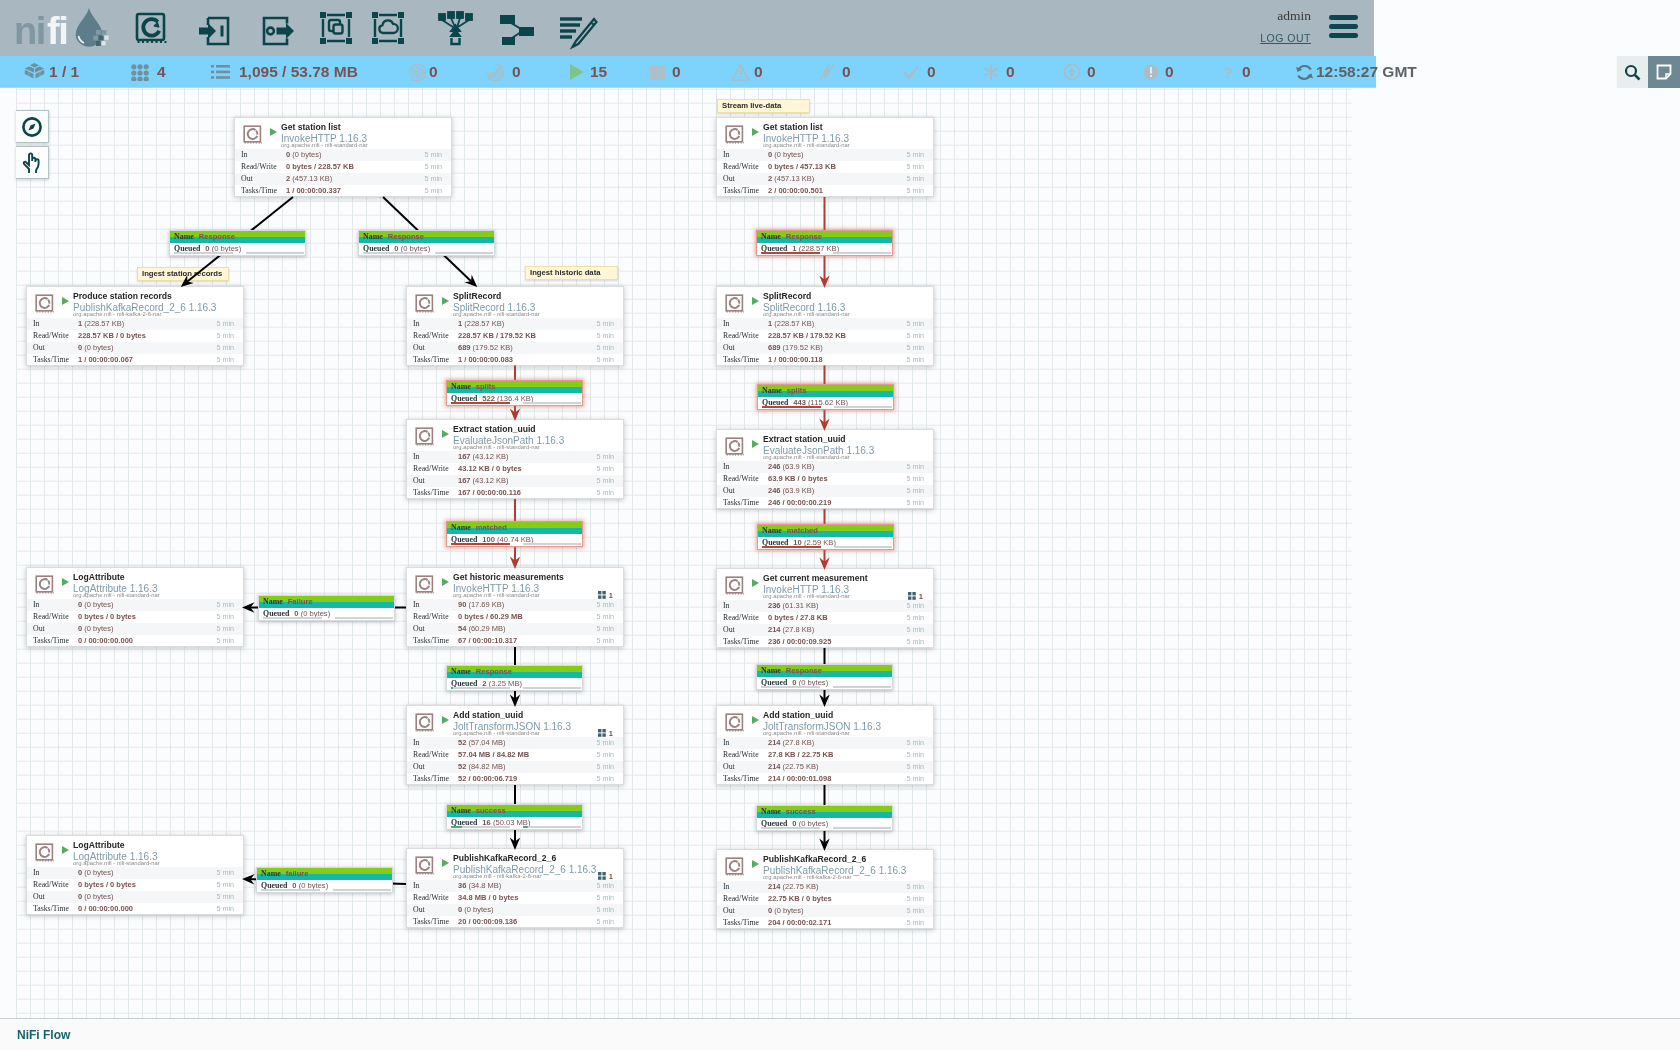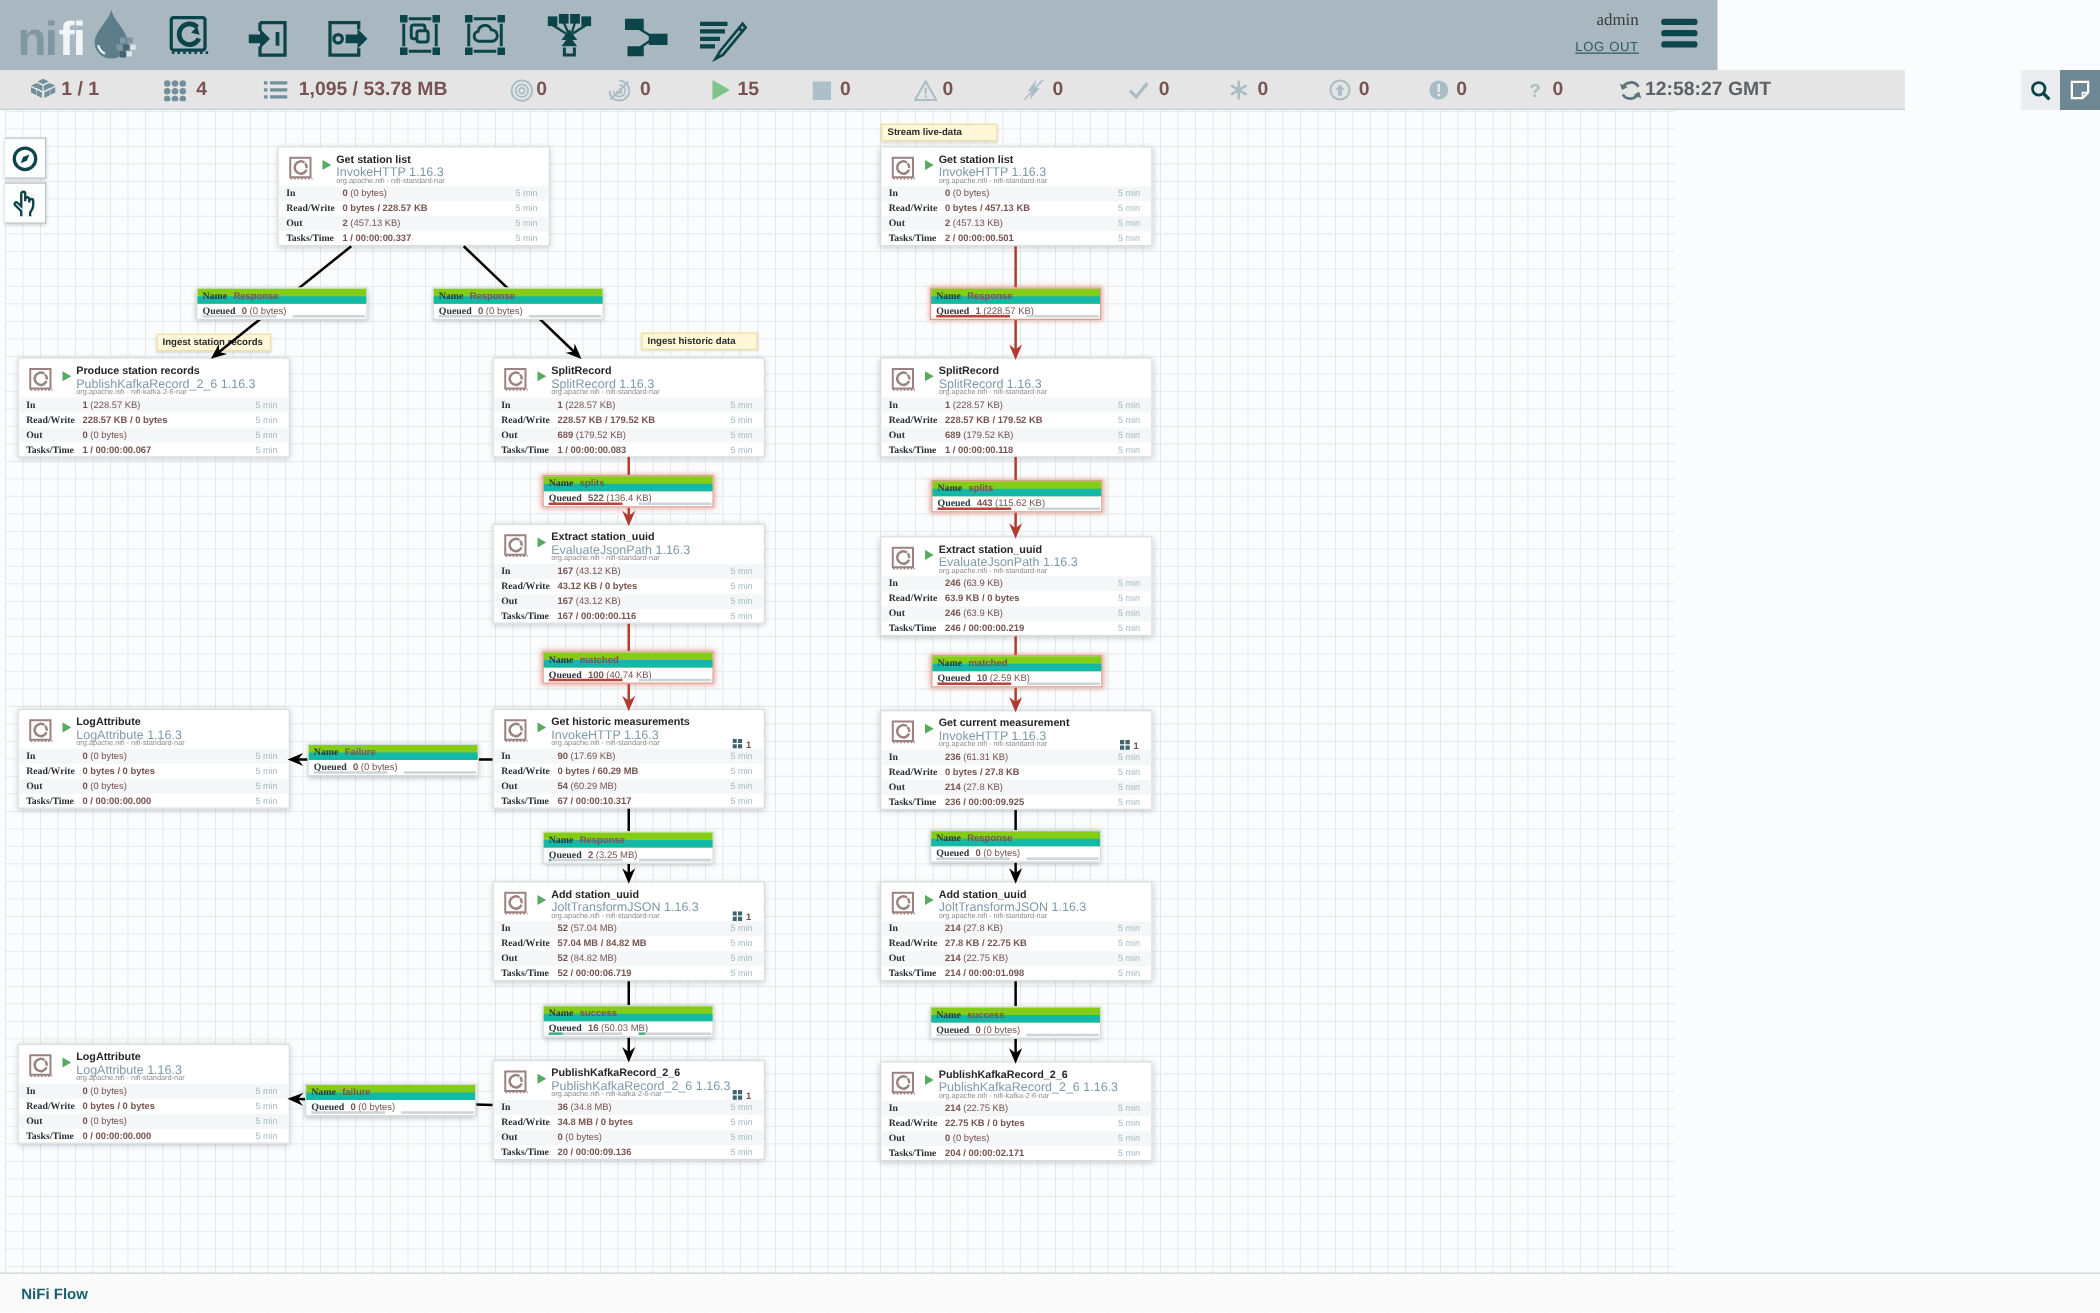--- a/index.html
+++ b/index.html
@@ -1,37 +1,37 @@
 <!DOCTYPE html>
 <html><head><meta charset="utf-8">
 <style>
 *{margin:0;padding:0;box-sizing:border-box}
 body{width:1680px;height:1050px;overflow:hidden;font-family:"Liberation Sans",sans-serif;position:relative;background:#fbfcfd}
 #header{position:absolute;left:0;top:0;width:1374px;height:56px;background:#a9b8c0}
-#statusbar{position:absolute;left:0;top:56px;width:1524px;height:32px;background:#e5e5e5;border-bottom:1px solid #c3ced3}
-#canvas{position:absolute;left:4px;top:88px;width:1336px;height:962px;background-color:#fbfcfd;
+#statusbar{position:absolute;left:0;top:56px;width:1376px;height:32px;background:#7dd3fc;border-bottom:1px solid #c3ced3}
+#canvas{position:absolute;left:16px;top:88px;width:1336px;height:962px;background-color:#fbfcfd;
  background-image:linear-gradient(to right,#e3e9eb 1px,transparent 1px),linear-gradient(to bottom,#e3e9eb 1px,transparent 1px);
  background-size:14px 14px;background-position:0px 0.7px}
 #crumb{position:absolute;left:0;top:1018px;width:1680px;height:32px;background:rgba(250,250,250,.92);border-top:1px solid #c9d2d6;z-index:40}
 #crumb span{position:absolute;left:17px;top:8.5px;font-size:12px;font-weight:bold;color:#18616b}
 .hicon{position:absolute;top:11px}
 .sitem{position:absolute;top:0;height:32px;display:flex;align-items:center}
 .sitem svg{display:block}
 .sval{position:absolute;top:0;line-height:31px;font-size:15.5px;font-weight:bold;color:#775351;white-space:nowrap}
 .stime{color:#5d6365}
 .proc{position:absolute;width:218px;height:80px;background:#fff;border:1px solid #d9dde0;box-shadow:0 1px 5px rgba(0,0,0,.22);z-index:10}
 .picon{position:absolute;left:8px;top:7px}
 .ptri{position:absolute;left:35px;top:10px;width:0;height:0;border-left:7px solid #56ab60;border-top:4.5px solid transparent;border-bottom:4.5px solid transparent}
 .pt1{position:absolute;left:46px;top:3.5px;font-size:8.6px;font-weight:bold;color:#252525;white-space:nowrap}
 .pt2{position:absolute;left:46px;top:15px;font-size:10px;color:#7d9aa9;white-space:nowrap}
 .pt3{position:absolute;left:46px;top:24px;font-size:5.9px;color:#8b8b8b;white-space:nowrap}
 .badge{position:absolute;right:10px;top:22.5px;font-size:7.5px;font-weight:bold;color:#7a4e49;display:flex;align-items:center;gap:3px}
 .prow{position:absolute;left:0;width:216px;height:12.2px;font-size:7.5px;line-height:12.4px;white-space:nowrap}
 .prow.alt{background:#f4f6f7}
-.rl{position:absolute;left:6px;font-family:"Liberation Serif",serif;font-weight:bold;color:#262f35;font-size:7.8px}
+.rl{position:absolute;left:6px;font-family:"Liberation Serif",serif;font-weight:normal;color:#262f35;font-size:7.8px}
 .rv{position:absolute;left:51px;color:#775351}
 .rv b{font-weight:bold}
 .rm{position:absolute;right:9px;color:#a4bbc3;font-size:7.2px}
 .qlabel{position:absolute;width:137px;height:26px;background:#fff;border:1px solid #d5dadd;box-shadow:0 1px 4px rgba(0,0,0,.25);z-index:20;font-size:7.7px}
 i{font-style:normal;font-weight:normal}
 .qlabel.red{border:1px solid #e09a8e;box-shadow:0 0 4px 1px rgba(213,102,82,.55)}
 .qh{position:absolute;left:0;top:0;width:100%;height:12.4px;background:#84cc16;border-bottom:6px solid #14b8a6;line-height:12.4px}
 .qb{position:absolute;left:0;top:12.6px;width:100%;height:9px;line-height:9px}
 .qk{font-family:"Liberation Serif",serif;font-weight:bold;color:#2b343a;margin-left:4px;font-size:7.9px}
 .qv{color:#775351;font-weight:bold;margin-left:5px;font-size:7.6px}

